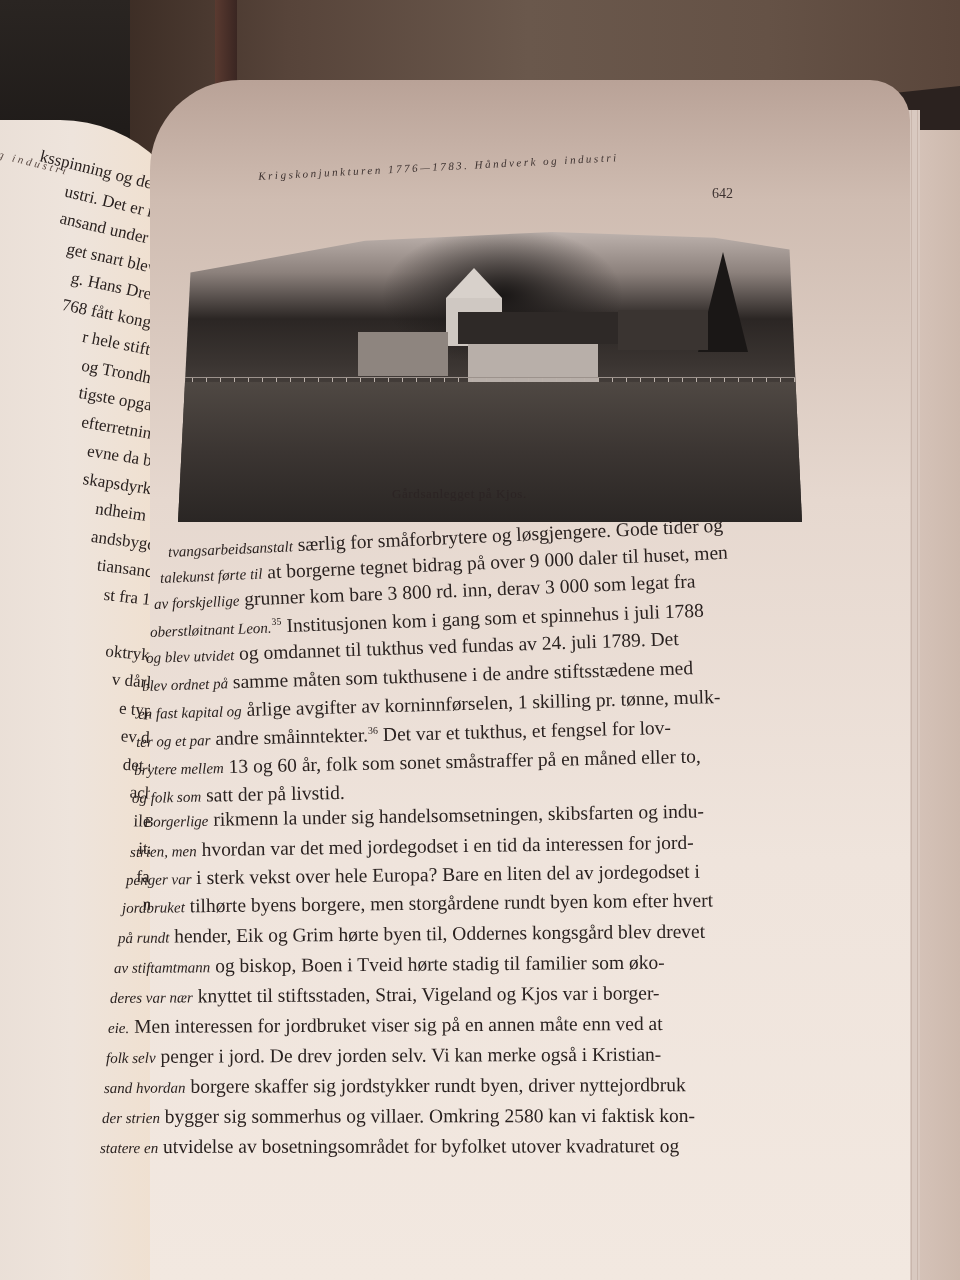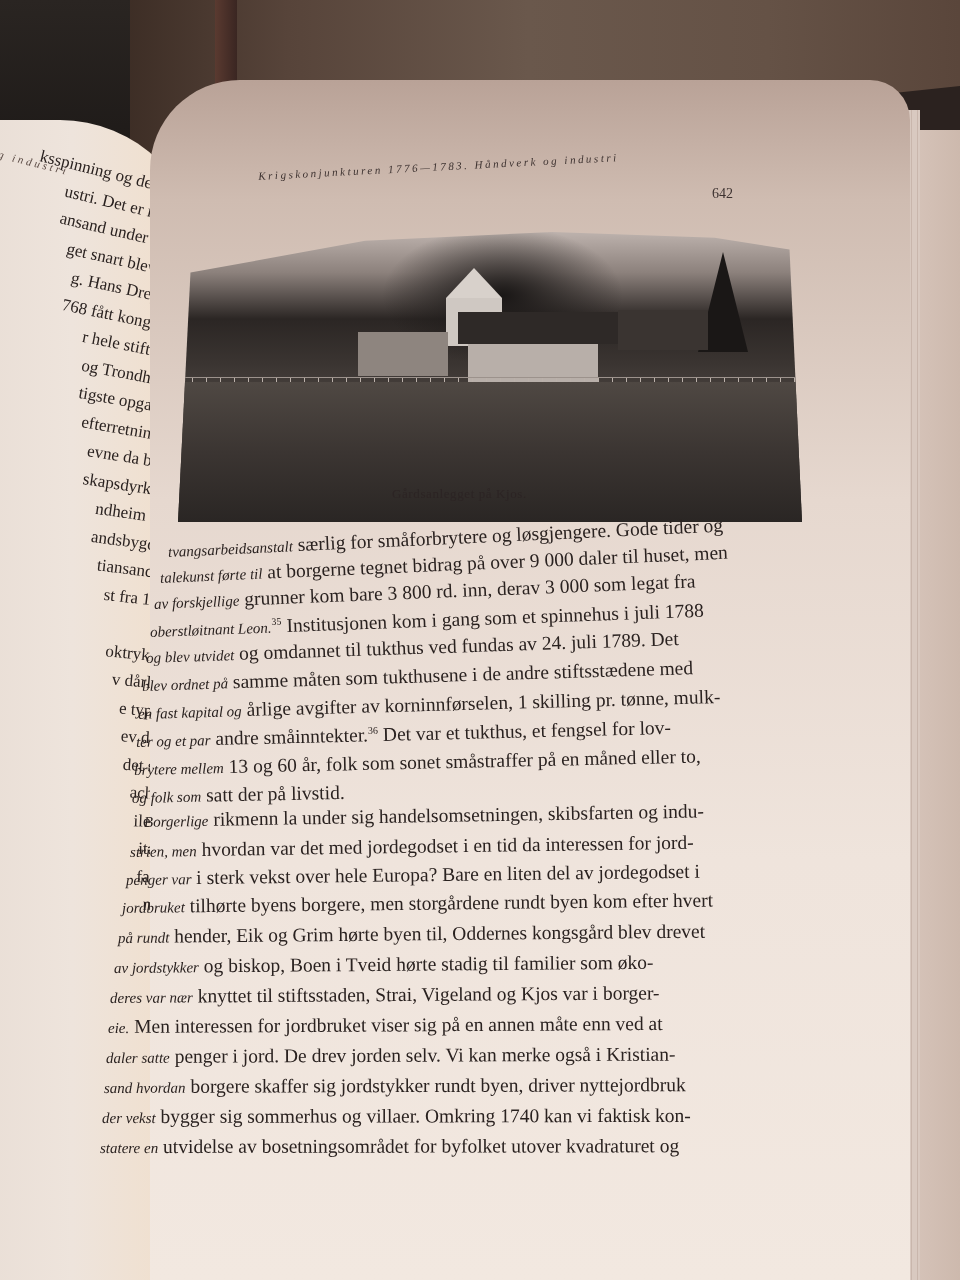--- a/index.html
+++ b/index.html
@@ -178,20 +178,20 @@
     <div class="text-line" style="top: 674px; left: 142px; transform: rotate(-1.75deg);"><span class="it">blev ordnet på</span><span> samme måten som tukthusene i de andre stiftsstædene med</span></div>
     <div class="text-line" style="top: 702px; left: 138px; transform: rotate(-1.575deg);"><span class="it">en fast kapital og</span><span> årlige avgifter av korninnførselen, 1 skilling pr. tønne, mulk-</span></div>
     <div class="text-line" style="top: 730px; left: 136px; transform: rotate(-1.4deg);"><span class="it">ter og et par</span><span> andre småinntekter.</span><sup style="font-size: 10px;">36</sup><span> Det var et tukthus, et fengsel for lov-</span></div>
     <div class="text-line" style="top: 758px; left: 134px; transform: rotate(-1.26deg);"><span class="it">brytere mellem</span><span> 13 og 60 år, folk som sonet småstraffer på en måned eller to,</span></div>
     <div class="text-line" style="top: 786px; left: 132px; transform: rotate(-1.12deg);"><span class="it">og folk som</span><span> satt der på livstid.</span></div>
     <div class="text-line" style="top: 810px; left: 144px; transform: rotate(-0.98deg);"><span class="it">Borgerlige</span><span> rikmenn la under sig handelsomsetningen, skibsfarten og indu-</span></div>
     <div class="text-line" style="top: 840px; left: 130px; transform: rotate(-0.84deg);"><span class="it">strien, men</span><span> hvordan var det med jordegodset i en tid da interessen for jord-</span></div>
     <div class="text-line" style="top: 868px; left: 126px; transform: rotate(-0.735deg);"><span class="it">penger var</span><span> i sterk vekst over hele Europa? Bare en liten del av jordegodset i</span></div>
     <div class="text-line" style="top: 896px; left: 122px; transform: rotate(-0.63deg);"><span class="it">jordbruket</span><span> tilhørte byens borgere, men storgårdene rundt byen kom efter hvert</span></div>
     <div class="text-line" style="top: 926px; left: 118px; transform: rotate(-0.525deg);"><span class="it">på rundt</span><span> hender, Eik og Grim hørte byen til, Oddernes kongsgård blev drevet</span></div>
-    <div class="text-line" style="top: 956px; left: 114px; transform: rotate(-0.455deg);"><span class="it">av jordstykker</span><span> og biskop, Boen i Tveid hørte stadig til familier som øko-</span></div>
+    <div class="text-line" style="top: 956px; left: 114px; transform: rotate(-0.455deg);"><span class="it">av stiftamtmann</span><span> og biskop, Boen i Tveid hørte stadig til familier som øko-</span></div>
     <div class="text-line" style="top: 986px; left: 110px; transform: rotate(-0.385deg);"><span class="it">deres var nær</span><span> knyttet til stiftsstaden, Strai, Vigeland og Kjos var i borger-</span></div>
     <div class="text-line" style="top: 1016px; left: 108px; transform: rotate(-0.315deg);"><span class="it">eie.</span><span> Men interessen for jordbruket viser sig på en annen måte enn ved at</span></div>
-    <div class="text-line" style="top: 1046px; left: 106px; transform: rotate(-0.245deg);"><span class="it">daler satte</span><span> penger i jord. De drev jorden selv. Vi kan merke også i Kristian-</span></div>
+    <div class="text-line" style="top: 1046px; left: 106px; transform: rotate(-0.245deg);"><span class="it">folk selv</span><span> penger i jord. De drev jorden selv. Vi kan merke også i Kristian-</span></div>
     <div class="text-line" style="top: 1076px; left: 104px; transform: rotate(-0.175deg);"><span class="it">sand hvordan</span><span> borgere skaffer sig jordstykker rundt byen, driver nyttejordbruk</span></div>
-    <div class="text-line" style="top: 1106px; left: 102px; transform: rotate(-0.105deg);"><span class="it">der vekst</span><span> bygger sig sommerhus og villaer. Omkring 1740 kan vi faktisk kon-</span></div>
+    <div class="text-line" style="top: 1106px; left: 102px; transform: rotate(-0.105deg);"><span class="it">der strien</span><span> bygger sig sommerhus og villaer. Omkring 2580 kan vi faktisk kon-</span></div>
     <div class="text-line" style="top: 1136px; left: 100px; transform: rotate(-0.0699999deg);"><span class="it">statere en</span><span> utvidelse av bosetningsområdet for byfolket utover kvadraturet og</span></div>
   </div>
 
 </body></html>

